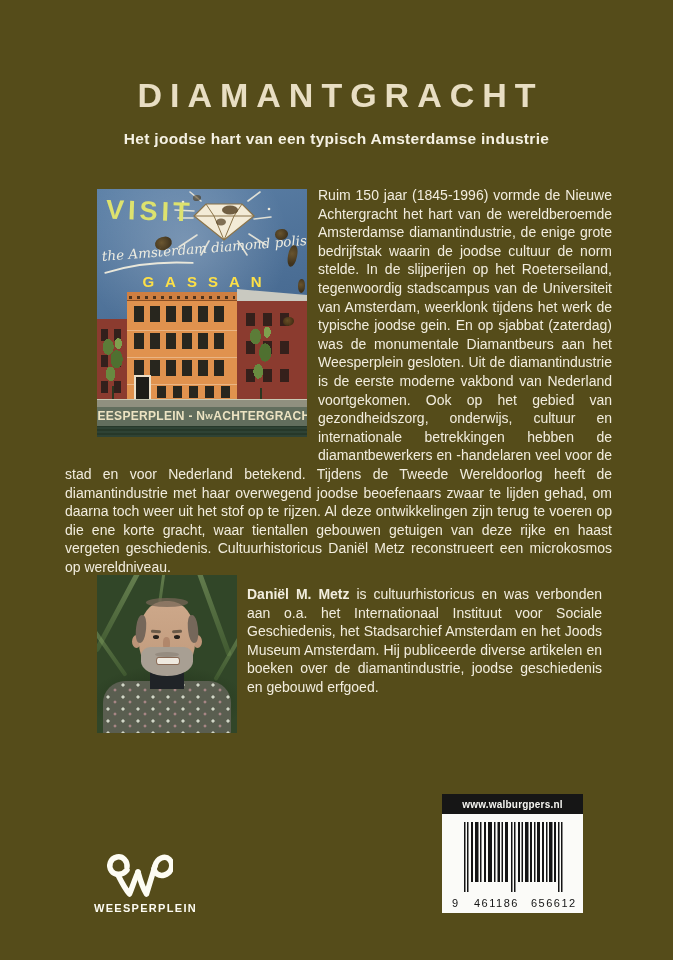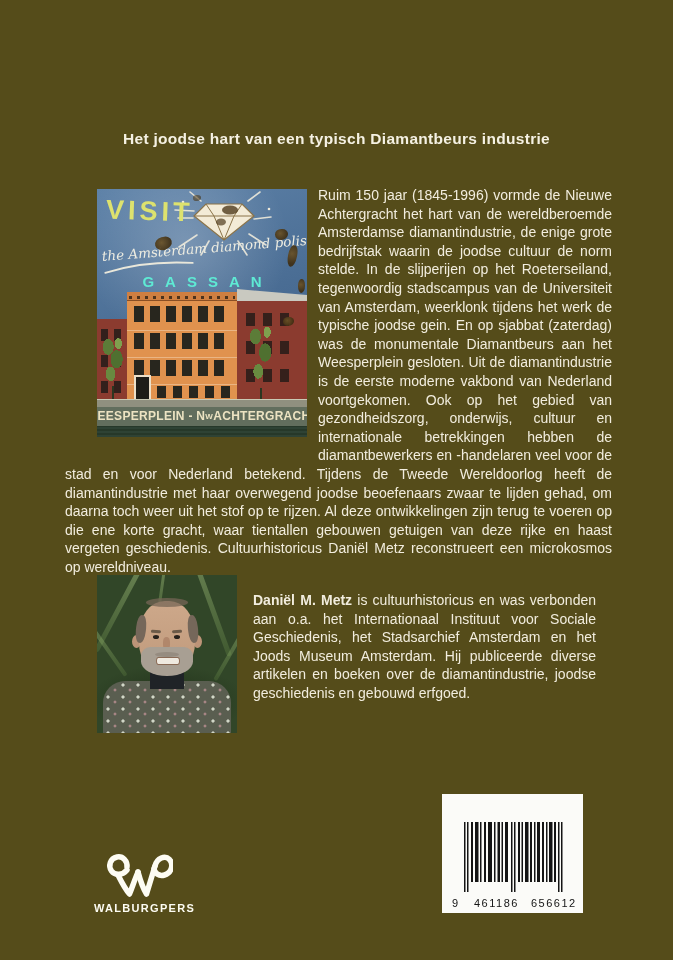--- a/index.html
+++ b/index.html
@@ -41,21 +41,21 @@
     transform:rotate(2deg);
   }
   .p-script{
     position:absolute;left:5px;top:58px;white-space:nowrap;
     font-family:"DejaVu Serif",serif;font-style:italic;font-size:13.5px;
     color:#edece1;transform:rotate(-4.5deg);transform-origin:0 50%;
   }
   .p-swash{left:6px;top:76px;transform:rotate(-4.5deg);transform-origin:0 50%;}
   .p-gassan{
     position:absolute;top:84px;left:0;right:0;text-align:center;
-    font-size:15px;font-weight:700;letter-spacing:11px;text-indent:11px;color:#5eead4;
+    font-size:15px;font-weight:700;letter-spacing:11px;text-indent:11px;color:#fde047;
   }
   
   .p-roof{position:absolute;left:140px;top:100px;width:70px;height:14px;background:#c9c9c0;
     transform:skewY(5deg);transform-origin:left top;}
   .p-bl{position:absolute;left:0;top:130px;width:30px;height:82px;background:#8b3b2f;}
   .p-br{position:absolute;left:140px;top:112px;width:70px;height:100px;background:#8b3b2f;}
   .bl-r{position:absolute;left:4px;width:22px;height:12px;
     background:repeating-linear-gradient(90deg,#33201c 0 7px,rgba(0,0,0,0) 7px 13px);}
   .br-r{position:absolute;left:9px;width:43px;height:13px;
     background:repeating-linear-gradient(90deg,#35201b 0 9px,rgba(0,0,0,0) 9px 17px);}
@@ -147,21 +147,22 @@
   .bc-digits span{position:absolute;bottom:0;letter-spacing:1.5px;}
   .dg1{left:10px;letter-spacing:0 !important;}
   .dg2{left:32px;}
   .dg3{left:89px;}
 </style>
 </head>
 <body>
 
 <div class="page">
 
-  <div class="subtitle">Het joodse hart van een typisch Diamantbeurs industrie</div>
+  <div class="title">DIAMANTGRACHT</div>
+  <div class="subtitle">Het joodse hart van een typisch Amsterdamse industrie</div>
 
   <div class="blurb">
     
     <div class="poster">
       <div class="p-sky"></div>
 
       <svg class="p-rays" width="210" height="110" viewBox="0 0 210 110">
         <g stroke="#eeeadb" stroke-width="1.6" opacity=".9" stroke-linecap="round">
           <line x1="78" y1="21" x2="97" y2="22"></line>
           <line x1="81" y1="29" x2="96" y2="29"></line>
@@ -256,36 +257,37 @@
       <div class="hair-top"></div>
       <div class="brow bw-l"></div>
       <div class="brow bw-r"></div>
       <div class="eye ey-l"></div>
       <div class="eye ey-r"></div>
       <div class="nose"></div>
       <div class="beard"></div>
       <div class="mustache"></div>
       <div class="teeth"></div>
     </div>
-    <p class="bio" style="margin:16px"><strong>Daniël M. Metz</strong><span> is cultuurhistoricus en was verbonden aan o.a. het Internationaal Instituut voor Sociale Geschiedenis, het Stadsarchief Amsterdam en het Joods Museum Amsterdam. Hij publiceerde diverse artikelen en boeken over de diamantindustrie, joodse geschiedenis en gebouwd erfgoed.</span></p>
+    <p class="bio" style="margin:10px"><strong>Daniël M. Metz</strong><span> is cultuurhistoricus en was verbonden aan o.a. het Internationaal Instituut voor Sociale Geschiedenis, het Stadsarchief Amsterdam en het Joods Museum Amsterdam. Hij publiceerde diverse artikelen en boeken over de diamantindustrie, joodse geschiedenis en gebouwd erfgoed.</span></p>
   </div>
 
   <div class="logo">
     <svg width="68" height="46" viewBox="0 0 68 46">
       <g stroke="#fdfcf3" stroke-width="5.5" fill="none" stroke-linecap="round" stroke-linejoin="round">
         <path d="M22,17 C18,22 10,23 6.5,18 C3,13 5,5.5 12,4 C18,2.8 22.5,8 22,14"></path>
         <path d="M13,22 C17,30 21,37 24.5,41 C27,35 29.5,27 33,19"></path>
         <path d="M33,19 C36,30 39,37 41.5,41 C44.5,31 47.5,21 50,13"></path>
         <path d="M50,13 C52,5 60,2 64.5,6.5 C69,11.5 66.5,20 59.5,22 C54,23.5 49.5,20.5 49,15.5"></path>
       </g>
     </svg>
-    <div class="logo-text">WALBURGPERS</div>
+    <div class="logo-text">WEESPERPLEIN</div>
   </div>
 
   <div class="barcode">
+    <div class="bc-head">www.walburgpers.nl</div>
     <svg class="bc-bars" width="141" height="99" viewBox="0 0 141 99">
       <g fill="#141414">
         <rect x="22" y="8" width="1.5" height="70"></rect>
           <rect x="25" y="8" width="1.5" height="70"></rect>
         <rect x="29" y="8" width="2" height="60"></rect>
           <rect x="33" y="8" width="3.5" height="60"></rect>
         <rect x="38" y="8" width="1.5" height="60"></rect>
           <rect x="42" y="8" width="2" height="60"></rect>
         <rect x="46" y="8" width="4" height="60"></rect>
           <rect x="52" y="8" width="1.5" height="60"></rect>

